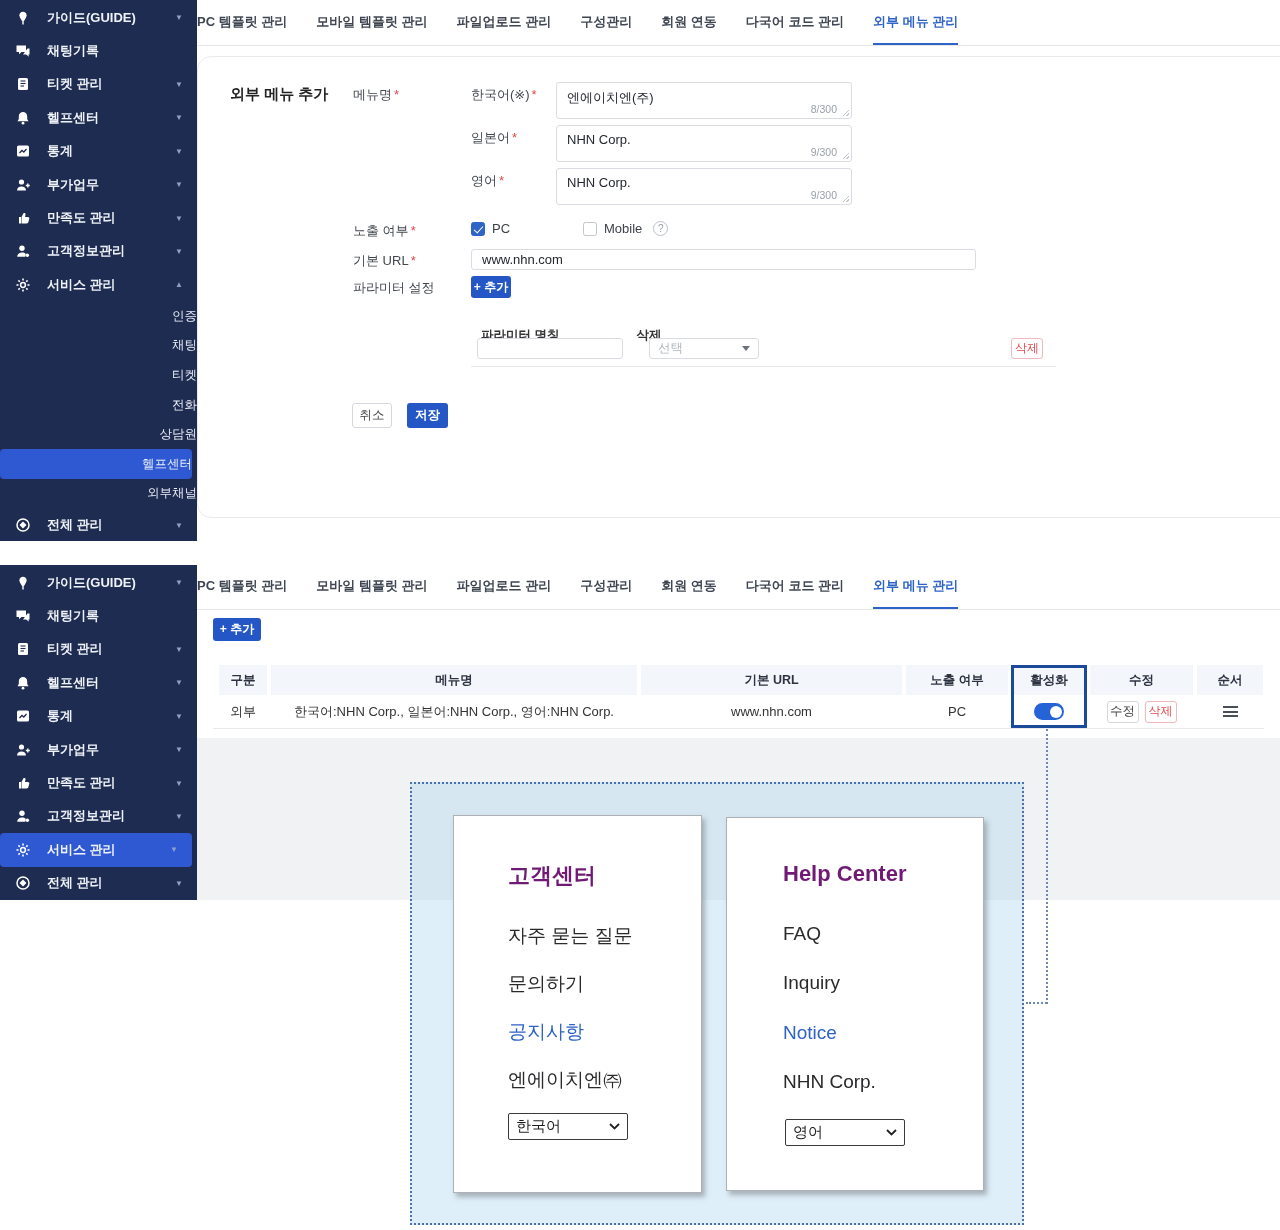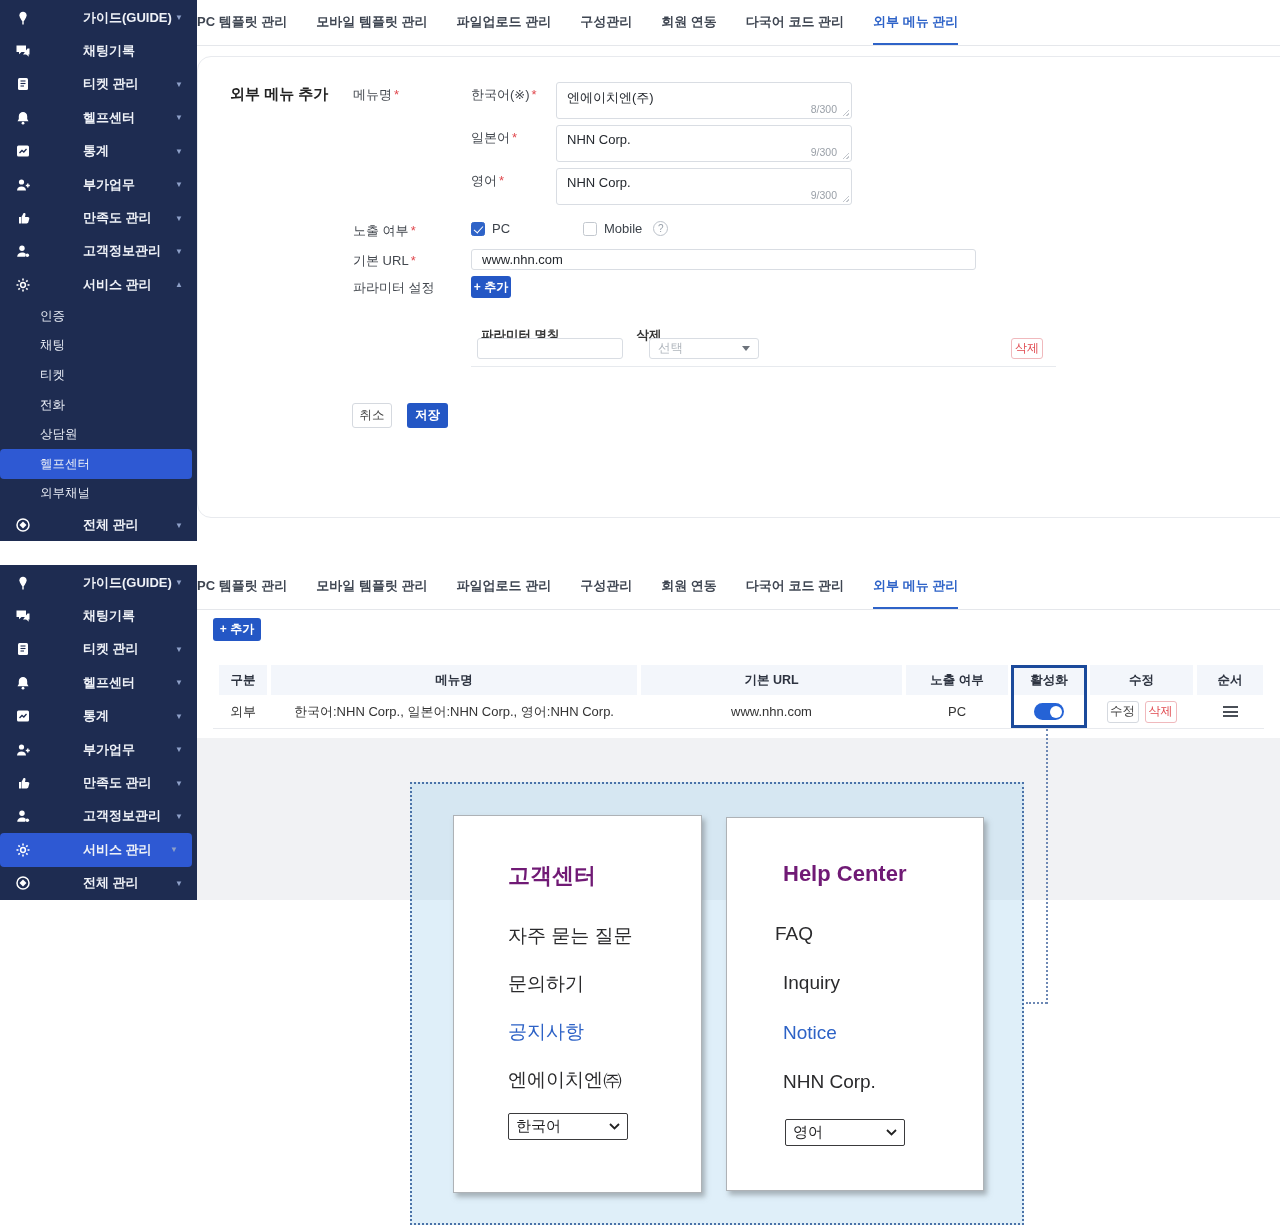--- a/index.html
+++ b/index.html
@@ -6,25 +6,25 @@
   html,body { background:#fff; }
   body { font-family:"Liberation Sans","DejaVu Sans",sans-serif; color:#333; }
   #app { position:relative; width:1280px; height:1230px; background:#fff; overflow:hidden; }
   .abs { position:absolute; }
 
   
   .side { position:absolute; left:0; width:197px; background:#1e2c51; overflow:hidden; }
   .side-item { height:33.4px; display:flex; align-items:center; padding:0 14px 0 15px;
                color:#eef1f7; font-size:13px; font-weight:600; cursor:pointer; }
   .side-item .ic { width:16px; height:16px; margin-right:16px; flex:none; }
-  .side-item .lb { flex:1; white-space:nowrap;margin-left:36px; }
+  .side-item .lb { flex:1; white-space:nowrap; }
   .caret { font-size:8px; color:#8ea0c8; flex:none; }
   .side-item.active, .sub-item.active { background:#2e59d3; border-radius:4px; margin-right:5px; }
   .sub-item { height:29.6px; display:flex; align-items:center; padding-left:40px;
-              color:#e8ecf5; font-size:12.5px; font-weight:500; cursor:pointer; }
+              color:#e8ecf5; font-size:12.5px; font-weight:500; cursor:pointer;justify-content:flex-end; }
   .sub-item.active { padding-left:40px; }
 
   
   .tabbar { position:absolute; left:197px; width:1083px; background:#fff;
             border-bottom:1px solid #e5e7eb; display:flex; gap:29px; }
   .tab { font-size:13px; font-weight:700; color:#3f4652; display:flex; align-items:center;
          height:100%; border-bottom:2px solid transparent; cursor:pointer; white-space:nowrap; }
   .tab.active { color:#2e63c8; border-bottom-color:#2e63c8; }
 
   
@@ -457,21 +457,21 @@
     <div class="psel" style="left:54px;top:297px">
       <span>한국어</span>
       <svg width="11" height="7">
           <path d="M1 1l4.5 4.5L10 1" stroke="#222" stroke-width="1.8" fill="none"></path>
         </svg>
     </div>
   </div>
 
   <div class="pcard" style="left:726px;top:817px;width:258px;height:374px">
     <div class="ptitle" style="left:56px;top:43px">Help Center</div>
-    <div class="pitem" style="left:48px;top:105px">FAQ</div>
+    <div class="pitem" style="left:56px;top:105px">FAQ</div>
     <div class="pitem" style="left:56px;top:154px">Inquiry</div>
     <div class="pitem link" style="left:56px;top:204px">Notice</div>
     <div class="pitem" style="left:56px;top:253px">NHN Corp.</div>
     <div class="psel" style="left:58px;top:301px">
       <span>영어</span>
       <svg width="11" height="7">
           <path d="M1 1l4.5 4.5L10 1" stroke="#222" stroke-width="1.8" fill="none"></path>
         </svg>
     </div>
   </div>

